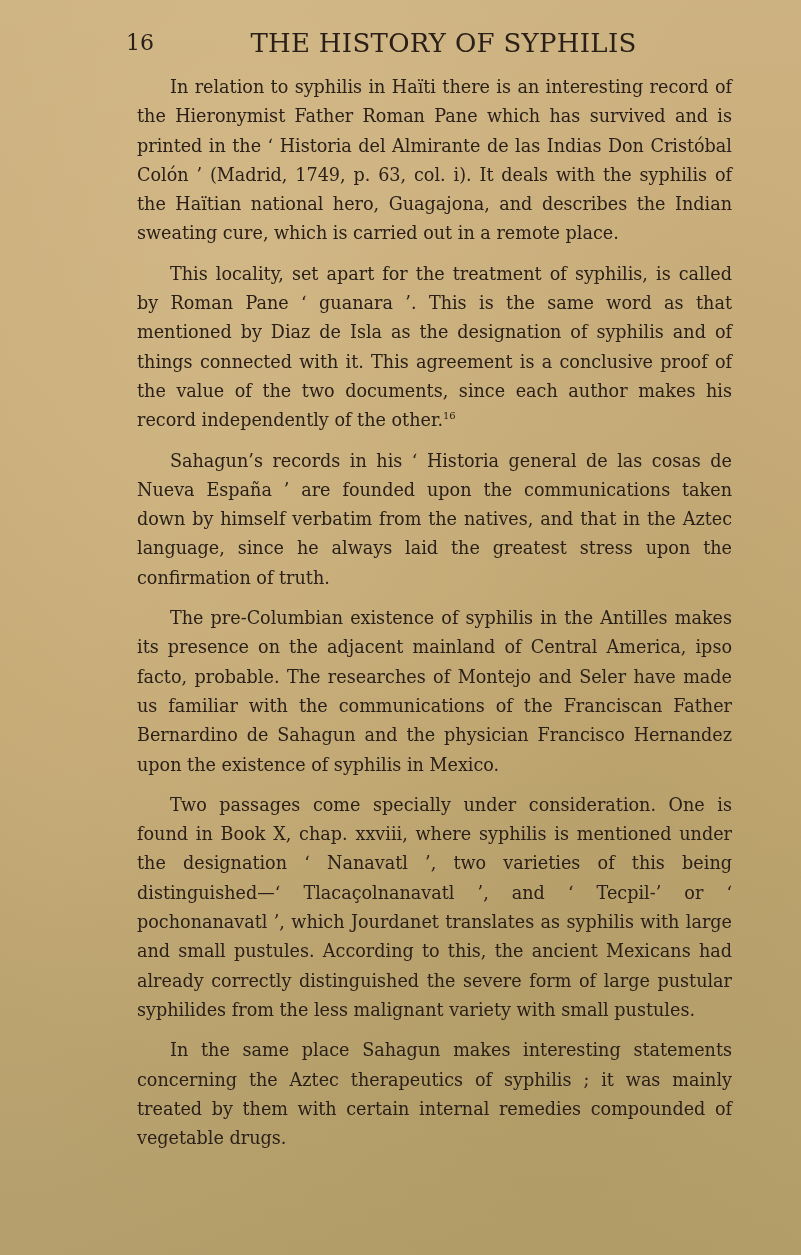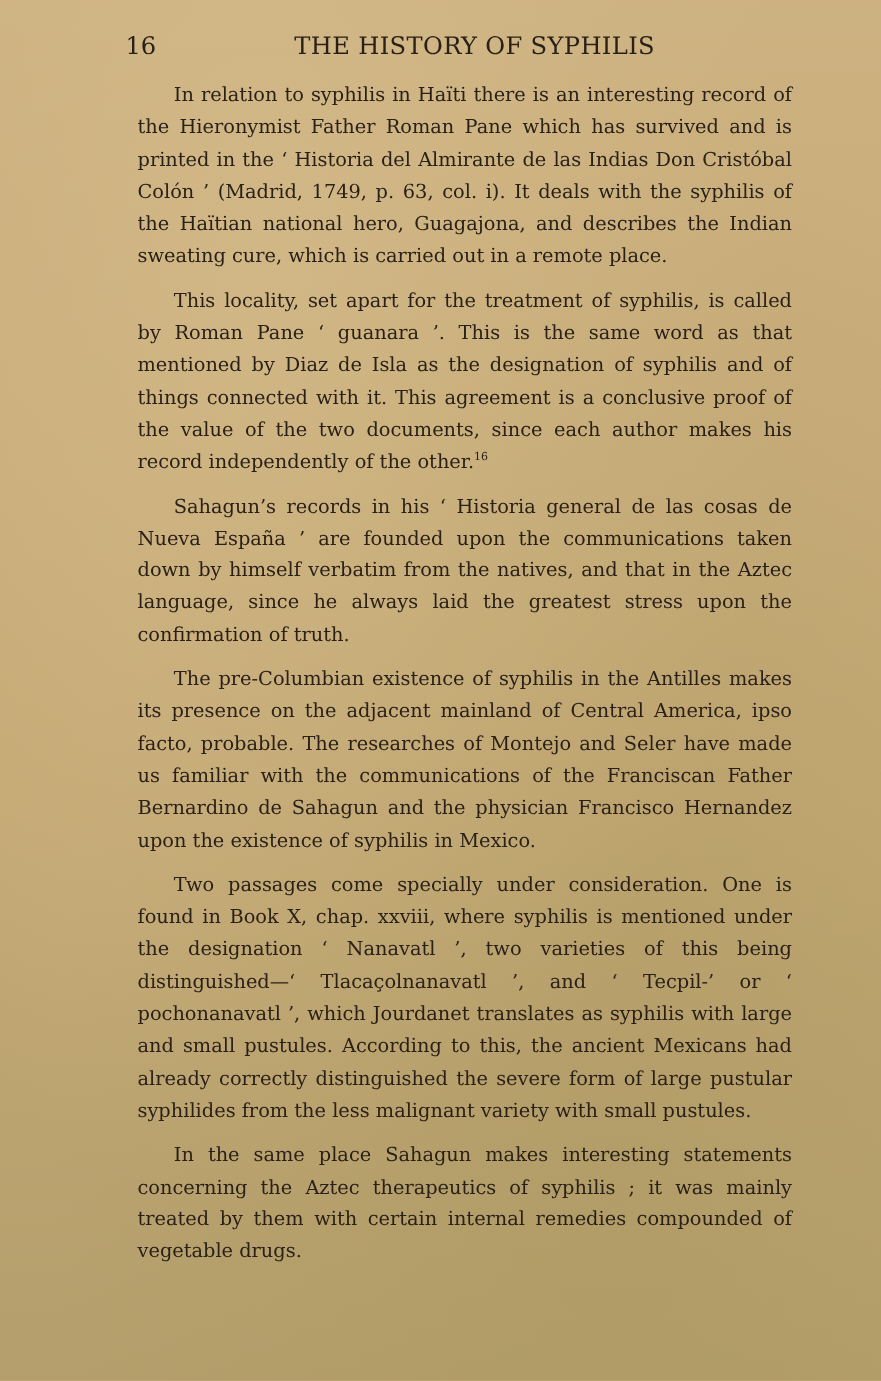--- a/index.html
+++ b/index.html
@@ -14,21 +14,21 @@
       background-image:
         radial-gradient(ellipse at 30% 20%, rgba(215,190,140,0.55) 0%, rgba(201,174,124,0) 60%),
         radial-gradient(ellipse at 70% 85%, rgba(170,150,95,0.45) 0%, rgba(201,174,124,0) 65%),
         linear-gradient(180deg, #cdb281 0%, #c4a975 55%, #b49f6c 100%);
       font-family: "DejaVu Serif", "Liberation Serif", serif;
       color: #2a2018;
       position: relative;
     }
     .page {
       position: absolute;
-      left: 0;
+      left: 12px;
       top: 0;
       width: 645px;
       height: 1255px;
     }
     .running-head {
       position: absolute;
       top: 26px;
       left: 114px;
       width: 615px;
       height: 34px;
@@ -40,21 +40,21 @@
       font-size: 22px;
       line-height: 34px;
       color: #2a2018;
     }
     .head-title {
       position: absolute;
       left: 0;
       right: 0;
       top: 0;
       text-align: center;
-      font-size: 22px;
+      font-size: 26px;
       line-height: 34px;
       letter-spacing: 0.3px;
       color: #2a2018;
       padding-left: 20px;
     }
     .body-text {
       position: absolute;
       top: 62px;
       left: 114px;
       width: 617px;

